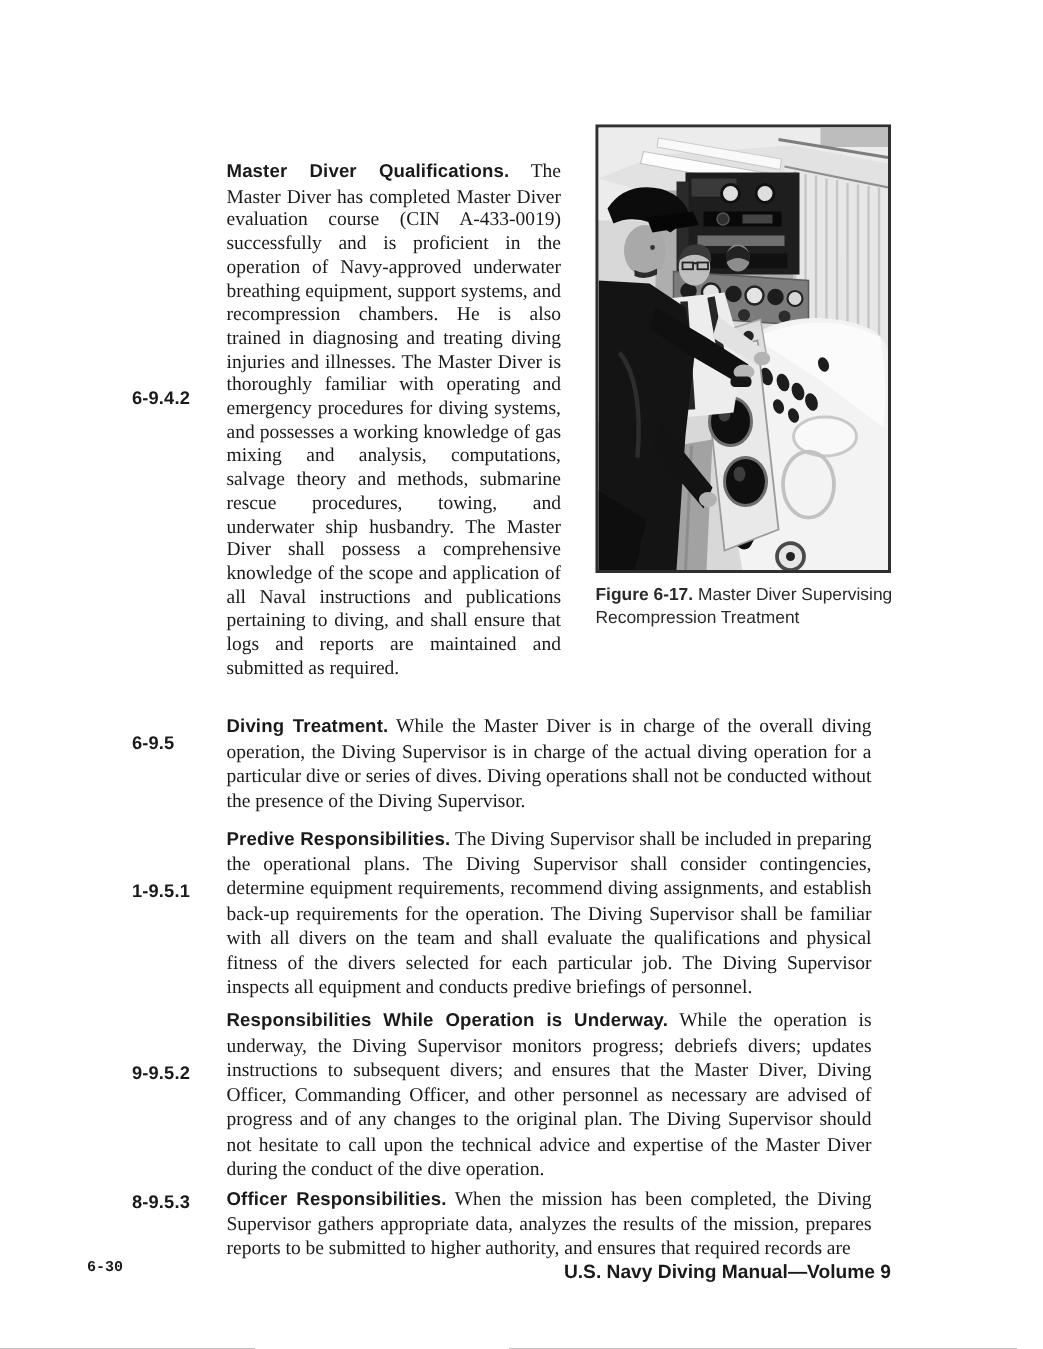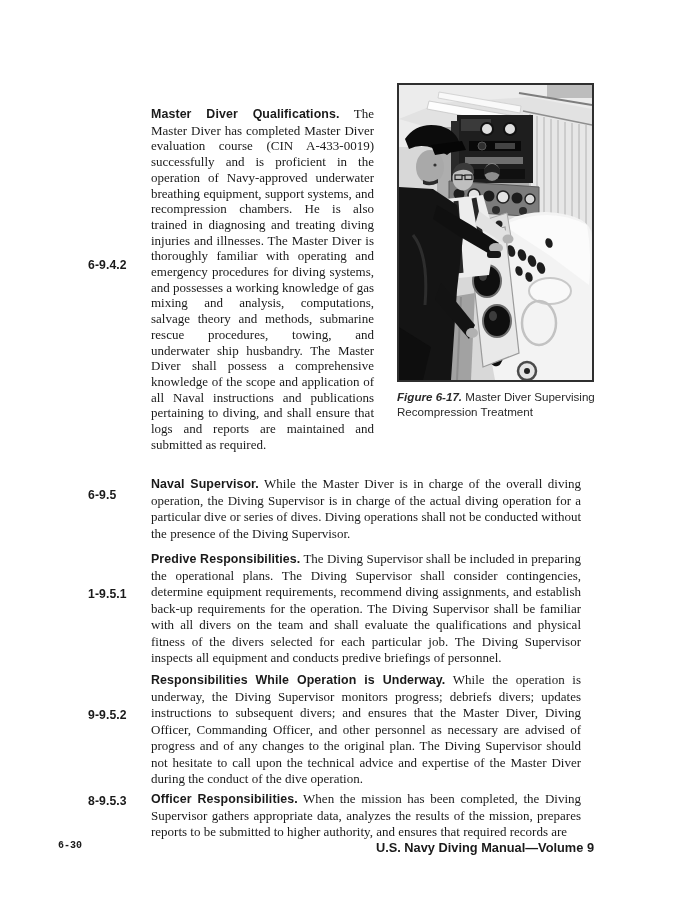--- a/index.html
+++ b/index.html
@@ -60,21 +60,21 @@
   .fig-caption {
     position: absolute;
     left: 397px;
     top: 389px;
     width: 200px;
     font-family: "Liberation Sans", sans-serif;
     font-size: 11.6px;
     line-height: 15px;
     color: #2a2a2a;
   }
-  .fig-caption .cap-label { font-weight: bold; font-style: italic; }
+  .fig-caption .cap-label { font-weight: bold; }
   .footer-left {
     position: absolute;
     left: 58px;
     top: 840px;
     font-family: Liberation Mono, monospace;
     font-weight: bold;
     font-size: 10px;
   }
   .footer-right {
     position: absolute;
@@ -222,21 +222,21 @@
           <polygon points="0,242 32,262 24,295 0,295" fill="#0e0e0e"></polygon>
         </g>
       </svg>
     </div>
   </div>
 
   <div class="fig-caption"><span class="cap-label">Figure 6-17.</span> <span>Master Diver Supervising Recompression Treatment</span></div>
 
   <div class="section" style="top:446px;">
     <div class="num">6-9.5</div>
-    <div class="body"><span class="para-heading">Naval Supervisor.</span> <span>While the Master Diver is in charge of the overall diving operation, the Diving Supervisor is in charge of the actual diving operation for a particular dive or series of dives. Diving operations shall not be conducted without the presence of the Diving Supervisor.</span></div>
+    <div class="body"><span class="para-heading">Diving Treatment.</span> <span>While the Master Diver is in charge of the overall diving operation, the Diving Supervisor is in charge of the actual diving operation for a particular dive or series of dives. Diving operations shall not be conducted without the presence of the Diving Supervisor.</span></div>
   </div>
 
   <div class="section" style="top:521px;">
     <div class="num">1-9.5.1</div>
     <div class="body"><span class="para-heading">Predive Responsibilities.</span> <span>The Diving Supervisor shall be included in preparing the operational plans. The Diving Supervisor shall consider contingencies, determine equipment requirements, recommend diving assignments, and establish back-up requirements for the operation. The Diving Supervisor shall be familiar with all divers on the team and shall evaluate the qualifications and physical fitness of the divers selected for each particular job. The Diving Supervisor inspects all equipment and conducts predive briefings of personnel.</span></div>
   </div>
 
   <div class="section" style="top:642px;">
     <div class="num">9-9.5.2</div>
     <div class="body"><span class="para-heading">Responsibilities While Operation is Underway.</span> <span>While the operation is underway, the Diving Supervisor monitors progress; debriefs divers; updates instructions to subsequent divers; and ensures that the Master Diver, Diving Officer, Commanding Officer, and other personnel as necessary are advised of progress and of any changes to the original plan. The Diving Supervisor should not hesitate to call upon the technical advice and expertise of the Master Diver during the conduct of the dive operation.</span></div>

